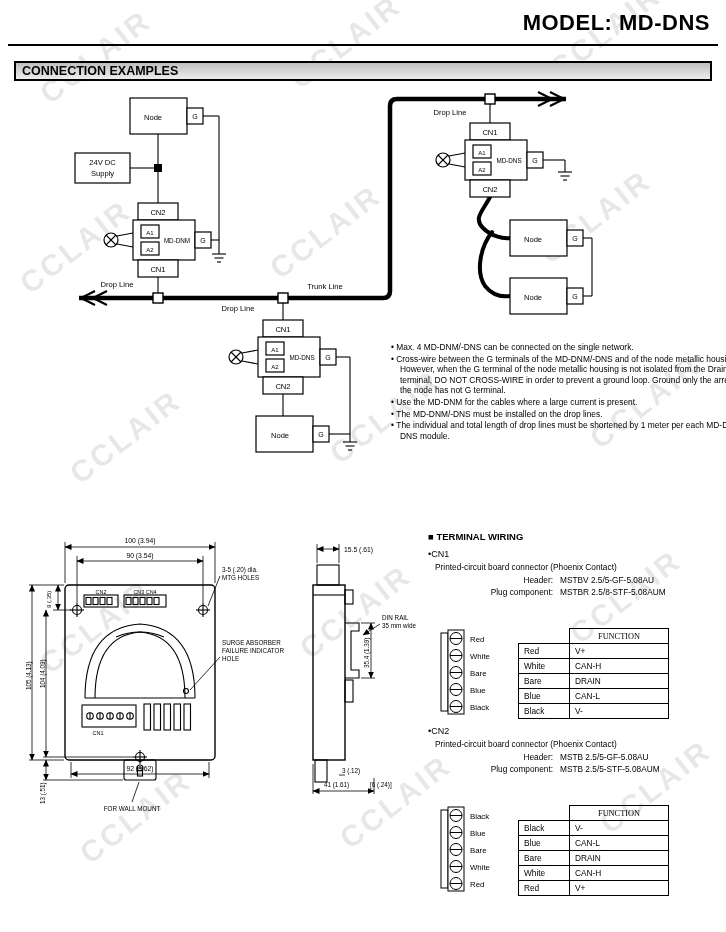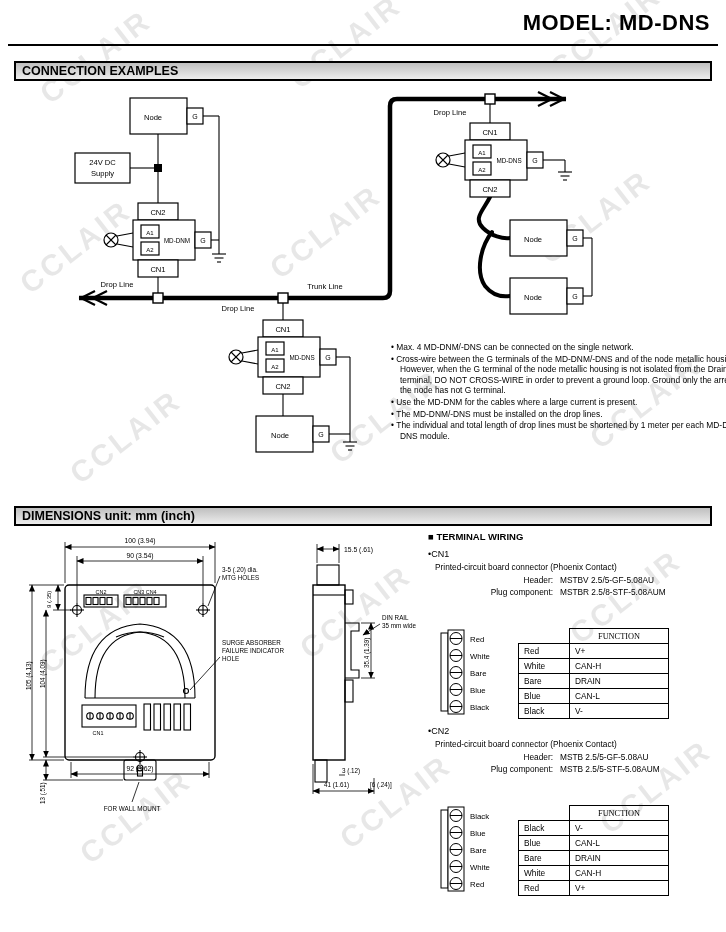--- a/index.html
+++ b/index.html
@@ -65,21 +65,20 @@
   <span class="watermark" style="left:290px;top:595px">CCLAIR</span>
   <span class="watermark" style="left:560px;top:580px">CCLAIR</span>
   <span class="watermark" style="left:70px;top:800px">CCLAIR</span>
   <span class="watermark" style="left:330px;top:785px">CCLAIR</span>
   <span class="watermark" style="left:590px;top:770px">CCLAIR</span>
 
   <div class="model-title">MODEL: MD-DNS</div>
   <div class="title-rule"></div>
 
   <div class="section-bar bar1">CONNECTION EXAMPLES</div>
-  <div class="section-bar bar2">DIMENSIONS unit: mm (inch)</div>
 
   <svg class="conn-svg" width="700" height="412" viewBox="0 0 700 412">
 
     <g>
       <path class="thick" d="M66,212 H370 Q377,212 377,205 V20 Q377,13 384,13 H553" stroke-width="4.5"></path>
       <path class="thick" d="M82,205 L68,212 L82,219 M94,205 L80,212 L94,219" stroke-width="2.2"></path>
       <path class="thick" d="M537,6 L551,13 L537,20 M525,6 L539,13 L525,20" stroke-width="2.2"></path>
     </g>
     <rect class="junc" x="140" y="207" width="10" height="10"></rect>
     <rect class="junc" x="265" y="207" width="10" height="10"></rect>

